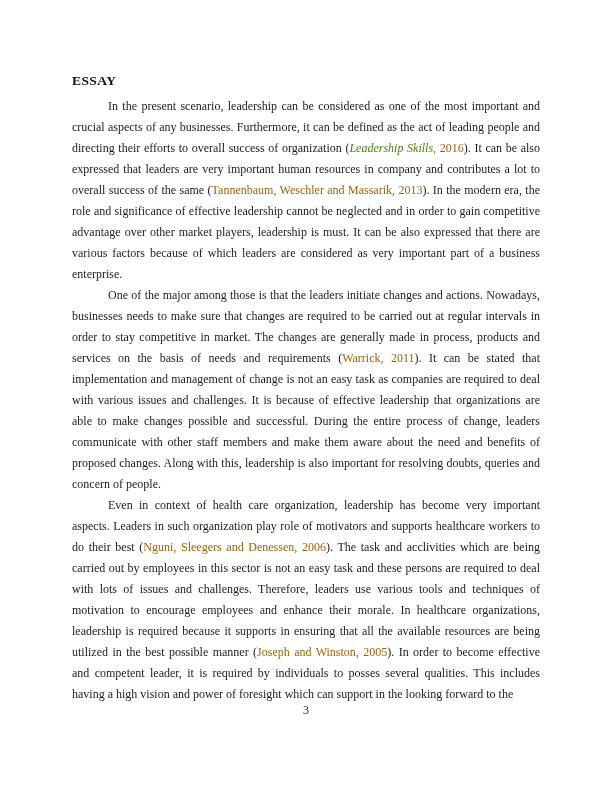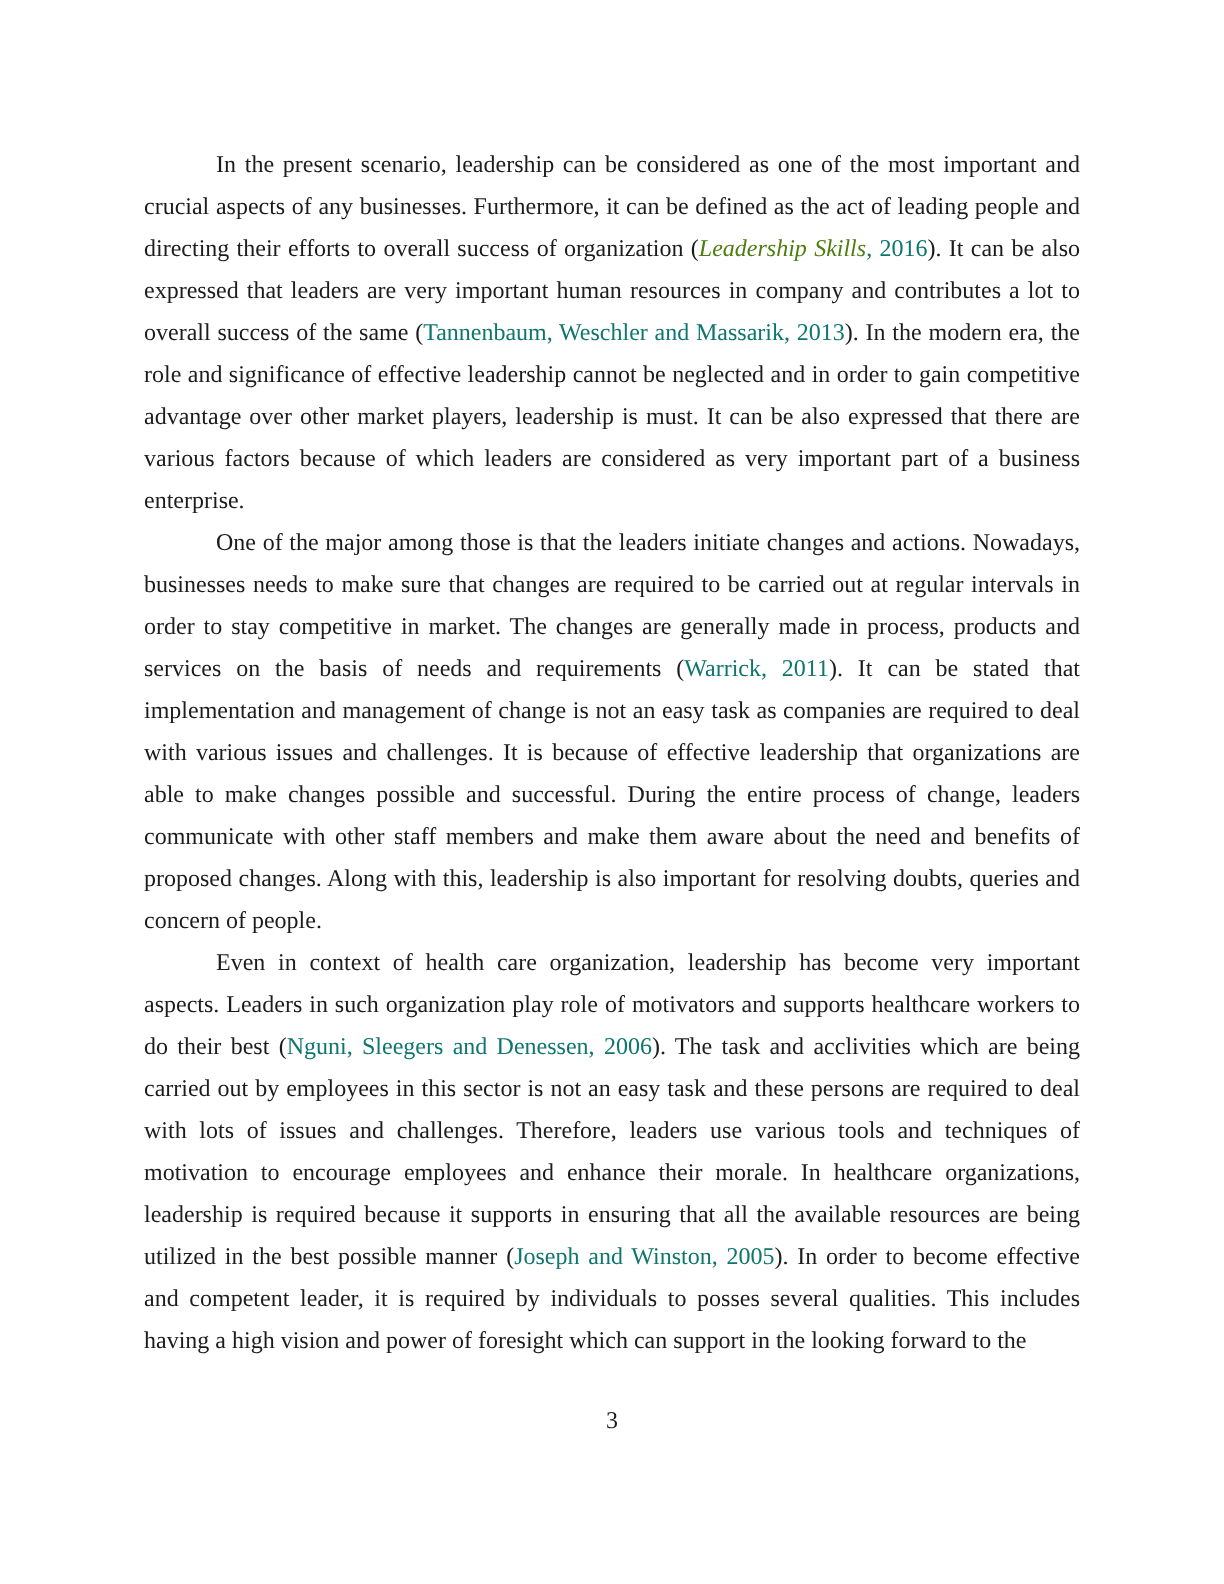--- a/index.html
+++ b/index.html
@@ -35,21 +35,21 @@
     font-size: 12px;
     line-height: 21px;
     text-align: justify;
     text-indent: 36px;
     color: #1c1c1c;
   }
   .seg-normal {
     color: #1c1c1c;
   }
   .seg-citation {
-    color: #0f766e;
+    color: #a16207;
   }
   .seg-citation-italic {
     color: #4d7c0f;
     font-style: italic;
   }
   .page-number {
     position: absolute;
     top: 702px;
     left: 0;
     width: 612px;
@@ -57,20 +57,21 @@
     font-size: 12px;
     line-height: 16px;
     color: #1c1c1c;
   }
 </style>
 </head>
 <body>
 
 <div class="page">
   <div class="content">
+    <h1 class="heading">ESSAY</h1>
     <div>
         <p class="para"><span class="seg-normal">In the present scenario, leadership can be considered as one of the most important and crucial aspects of any businesses. Furthermore, it can be defined as the act of leading people and directing their efforts to overall success of organization (</span><span class="seg-citation-italic">Leadership Skills</span><span class="seg-citation">, 2016</span><span class="seg-normal">). It can be also expressed that leaders are very important human resources in company and contributes a lot to overall success of the same (</span><span class="seg-citation">Tannenbaum, Weschler and Massarik, 2013</span><span class="seg-normal">). In the modern era, the role and significance of effective leadership cannot be neglected and in order to gain competitive advantage over other market players, leadership is must. It can be also expressed that there are various factors because of which leaders are considered as very important part of a business enterprise.</span></p>
         <p class="para"><span class="seg-normal">One of the major among those is that the leaders initiate changes and actions. Nowadays, businesses needs to make sure that changes are required to be carried out at regular intervals in order to stay competitive in market. The changes are generally made in process, products and services on the basis of needs and requirements (</span><span class="seg-citation">Warrick, 2011</span><span class="seg-normal">). It can be stated that implementation and management of change is not an easy task as companies are required to deal with various issues and challenges. It is because of effective leadership that organizations are able to make changes possible and successful. During the entire process of change, leaders communicate with other staff members and make them aware about the need and benefits of proposed changes. Along with this, leadership is also important for resolving doubts, queries and concern of people.</span></p>
         <p class="para"><span class="seg-normal">Even in context of health care organization, leadership has become very important aspects. Leaders in such organization play role of motivators and supports healthcare workers to do their best (</span><span class="seg-citation">Nguni, Sleegers and Denessen, 2006</span><span class="seg-normal">). The task and acclivities which are being carried out by employees in this sector is not an easy task and these persons are required to deal with lots of issues and challenges.  Therefore, leaders use various tools and techniques of motivation to encourage employees and enhance their morale. In healthcare organizations, leadership is required because it supports in ensuring that all the available resources are being utilized in the best possible manner (</span><span class="seg-citation">Joseph and Winston, 2005</span><span class="seg-normal">). In order to become effective and competent leader, it is required by individuals to posses several qualities. This includes having a high vision and power of foresight which can support in the looking forward to the</span></p>
       </div>
   </div>
   <div class="page-number">3</div>
 </div>
 
 </body></html>

